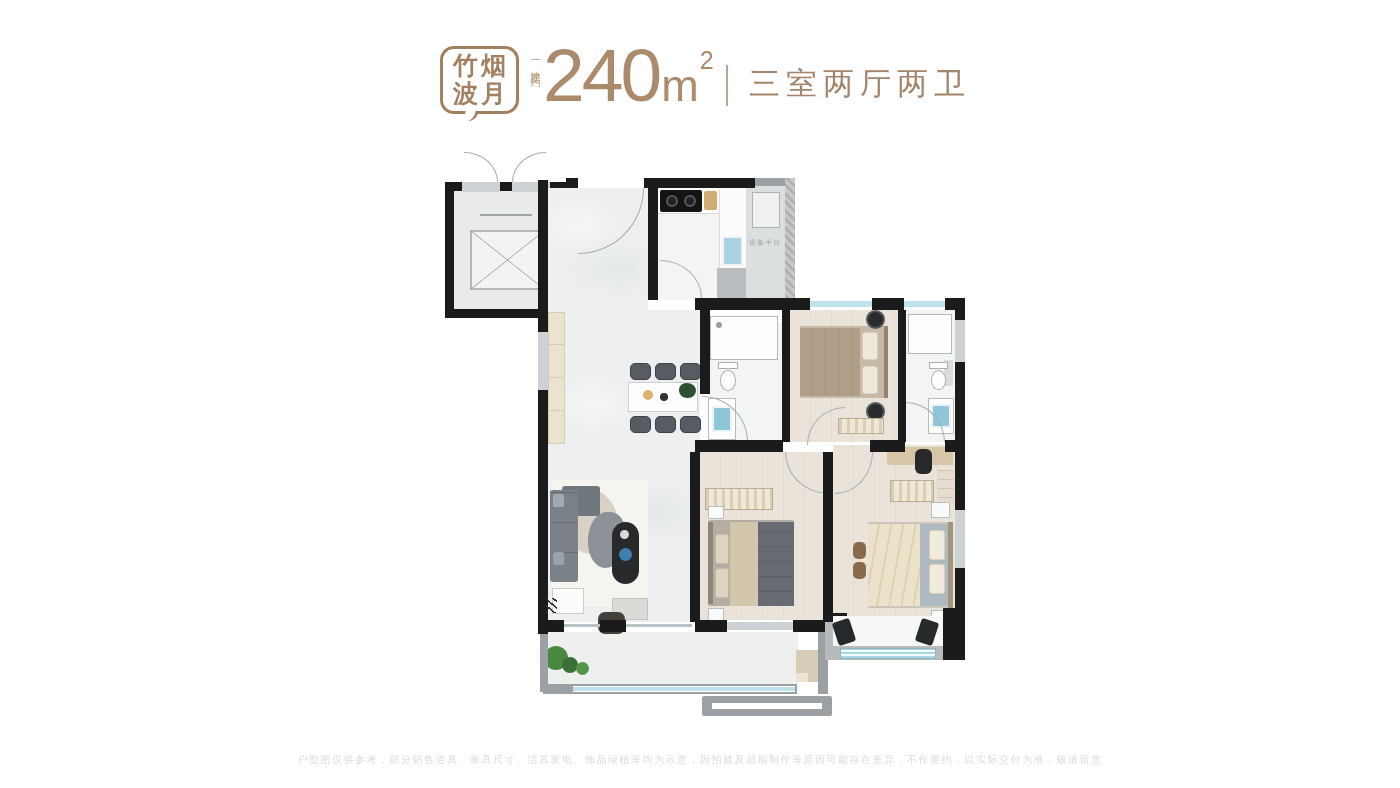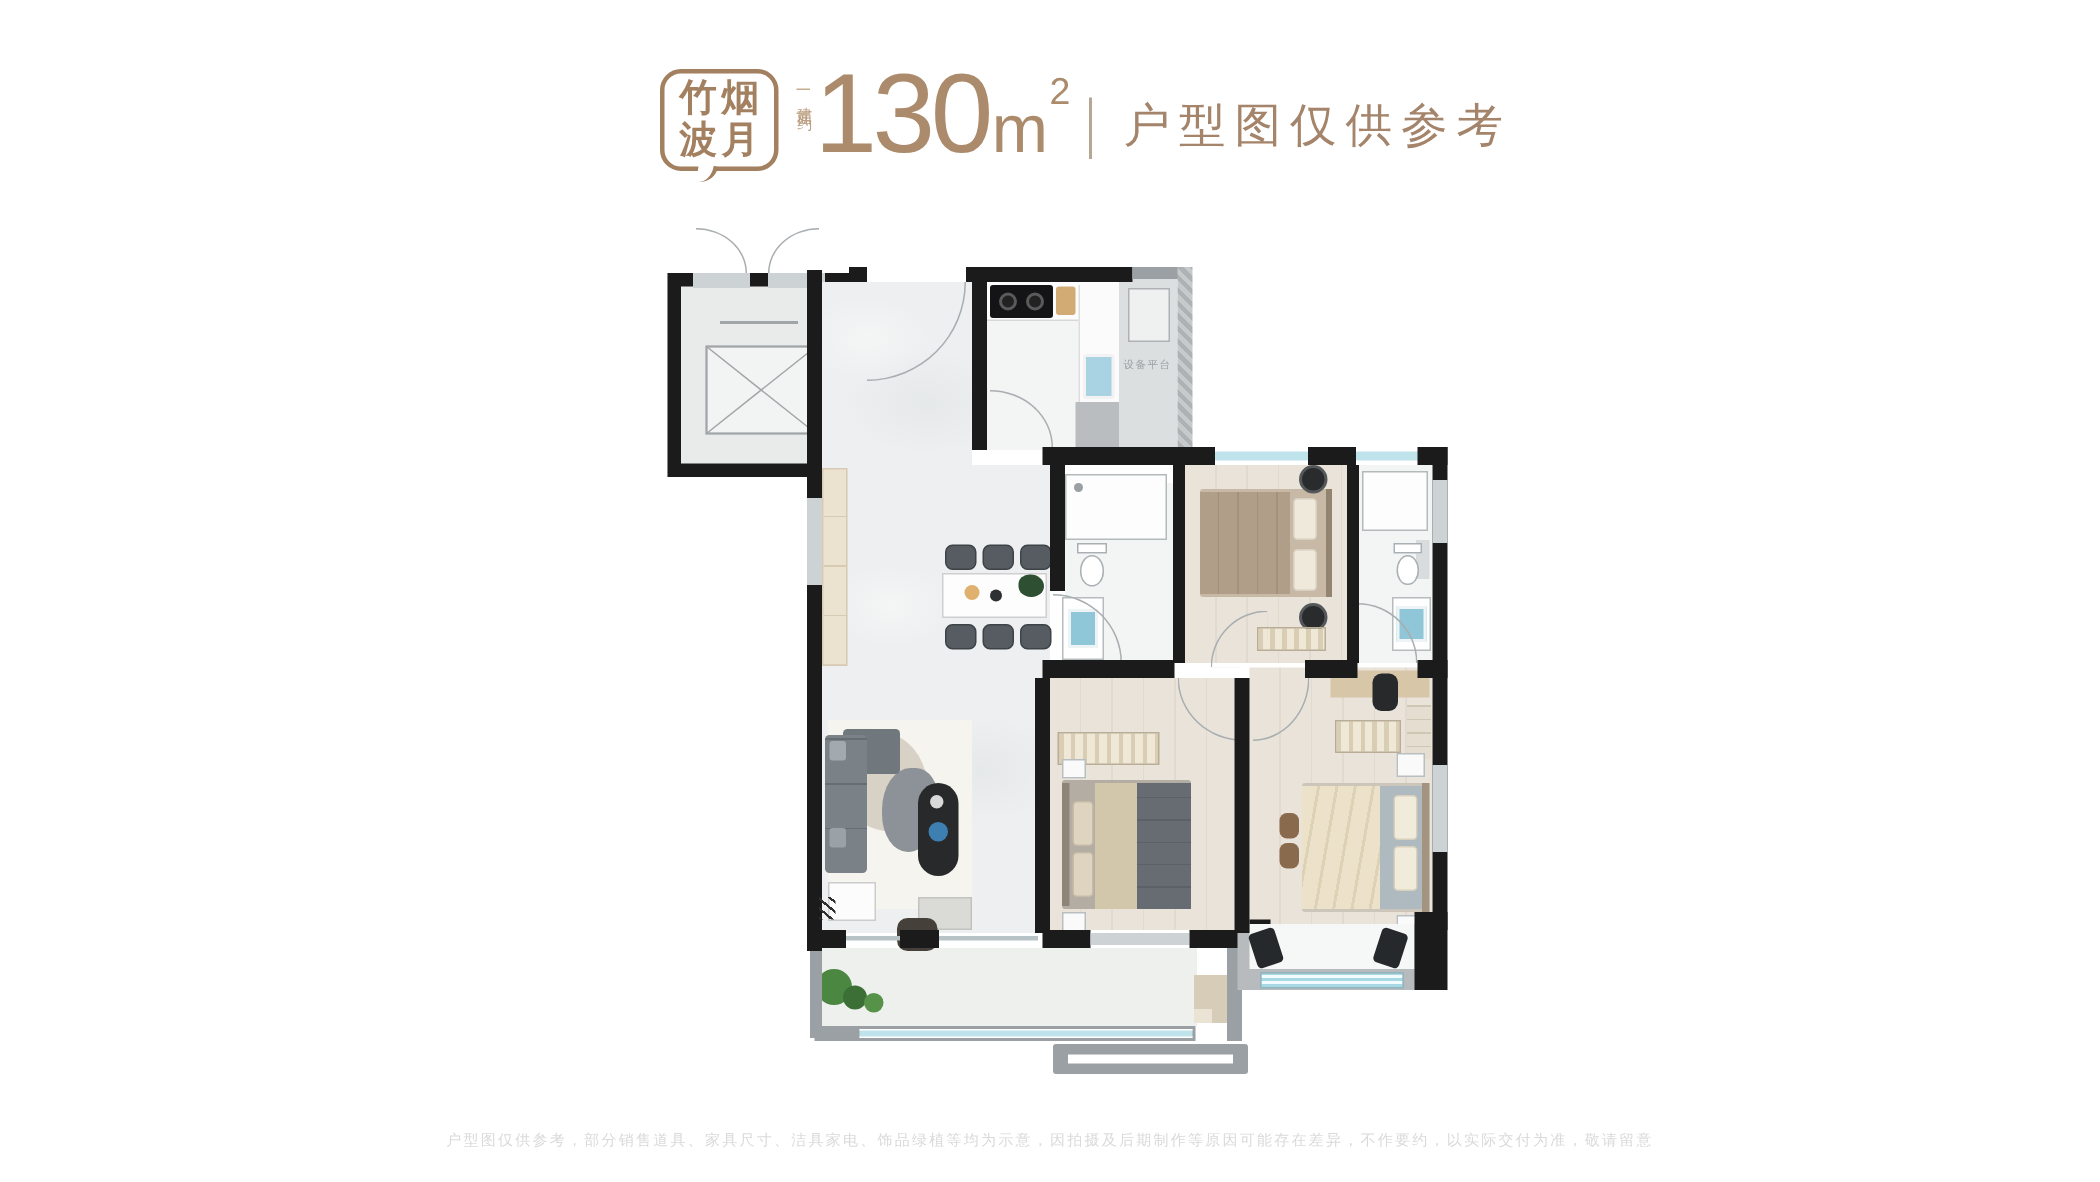--- a/index.html
+++ b/index.html
@@ -65,25 +65,25 @@
   <span class="badge-tail"></span>
 </div>
 
 <div class="area-prefix">
   <span class="vbracket"></span>
   <span class="txt">建面约</span>
   <span class="vbracket"></span>
 </div>
 
 <div class="area-value">
-  <span class="num">130</span><span class="unit">m</span><sup>2</sup>
+  <span class="num">240</span><span class="unit">m</span><sup>2</sup>
 </div>
 
 <div class="vdiv"></div>
-<div class="layout-label">户型图仅供参考</div>
+<div class="layout-label">三室两厅两卫</div>
 
 <div class="plan">
 
   <div class="arc arc-tr" style="left:24px;top:2px;width:34px;height:30px;"></div>
   <div class="arc arc-tl" style="left:72px;top:2px;width:34px;height:30px;"></div>
 
   <div class="abs" style="left:5px;top:32px;width:123px;height:136px;border:9px solid #1b1b1b;background:#e9ebeb;"></div>
   <div class="gwl" style="left:22px;top:32px;width:38px;height:10px;"></div>
   <div class="gwl" style="left:72px;top:32px;width:38px;height:10px;"></div>
   <div class="abs" style="left:40px;top:64px;width:52px;height:2px;background:#a0a5a8;"></div>

